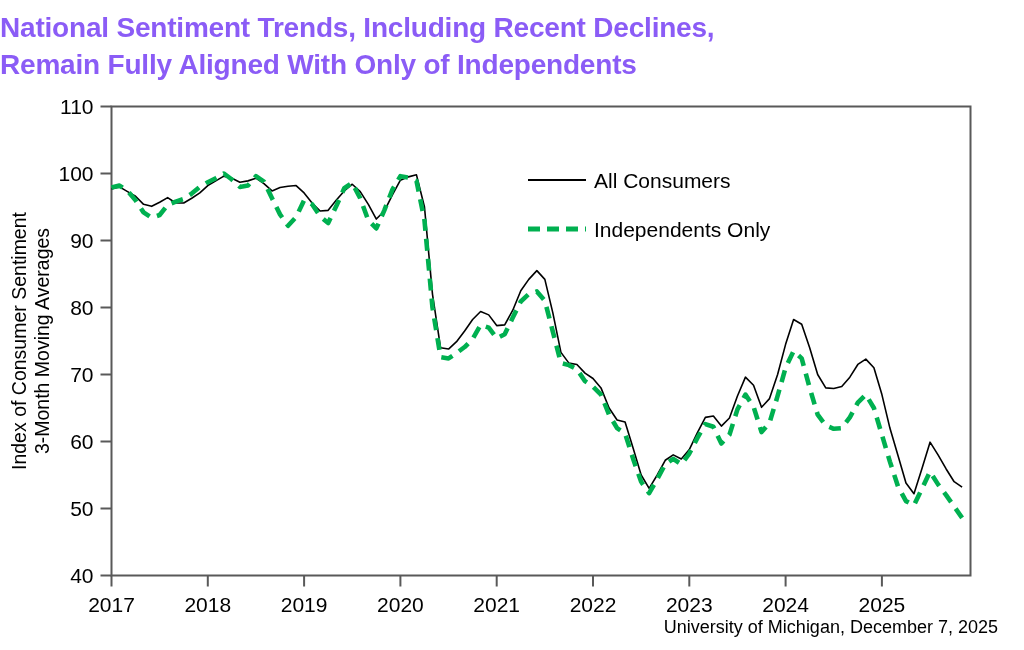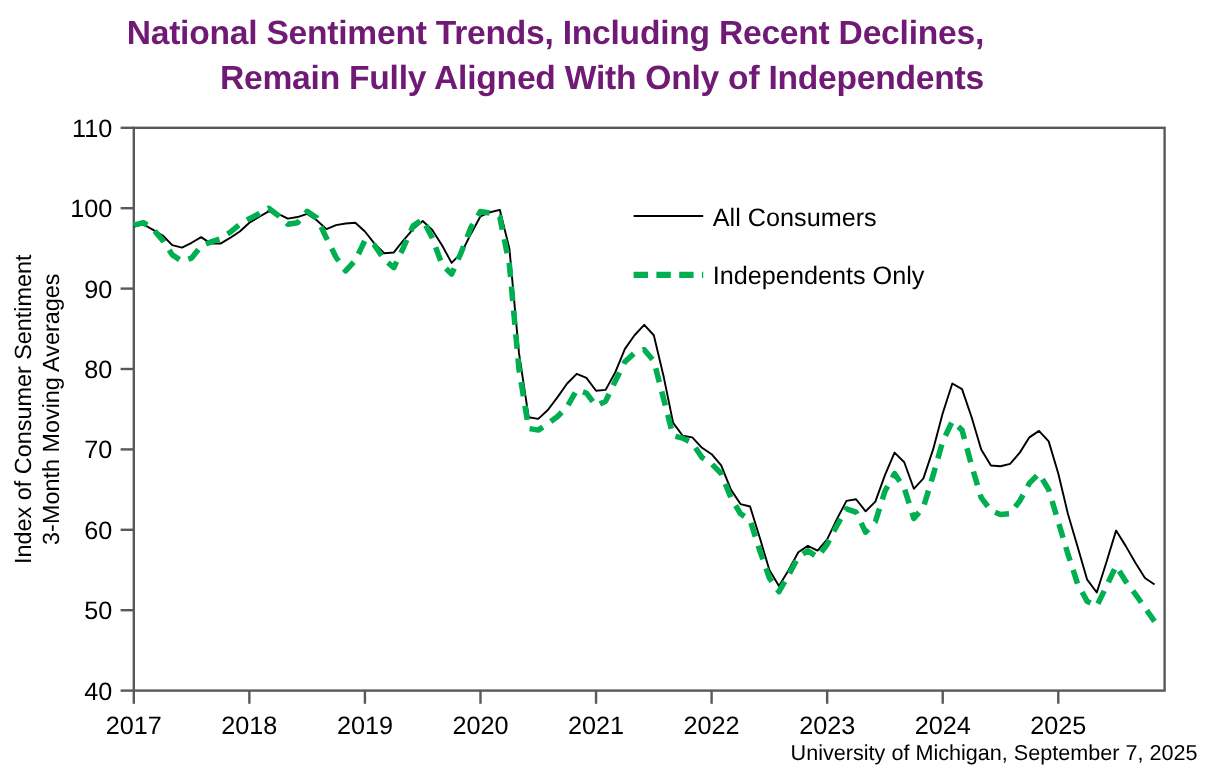--- a/index.html
+++ b/index.html
@@ -19,26 +19,26 @@
     position: relative;
     width: 1024px;
     height: 650px;
     background: #ffffff;
   }
   #chart-title {
     position: absolute;
     left: 0;
     top: 10px;
     width: 820px;
-    text-align: right;
+    text-align: left;
     font-size: 28px;
     font-weight: bold;
     line-height: 1.32;
     letter-spacing: -0.2px;
-    color: #701a75;
+    color: #8b5cf6;
   }
   #chart-title .title-line {
     display: block;
     white-space: nowrap;
   }
   #plot-svg {
     position: absolute;
     left: 0;
     top: 0;
   }
@@ -132,15 +132,15 @@
       </g>
 
     <g id="legend-layer">
         <line x1="528" y1="180" x2="586" y2="180" stroke="#000000" stroke-width="1.8"></line>
         <text x="594" y="188" class="legend-label">All Consumers</text>
         <line x1="528" y1="229" x2="586" y2="229" stroke="#00B050" stroke-width="5.2" stroke-dasharray="12,7"></line>
         <text x="594" y="237" class="legend-label">Independents Only</text>
       </g>
   </svg>
 
-  <div id="source-note">University of Michigan, September 7, 2025</div>
+  <div id="source-note">University of Michigan, December 7, 2025</div>
 
 </div>
 
 </body></html>

